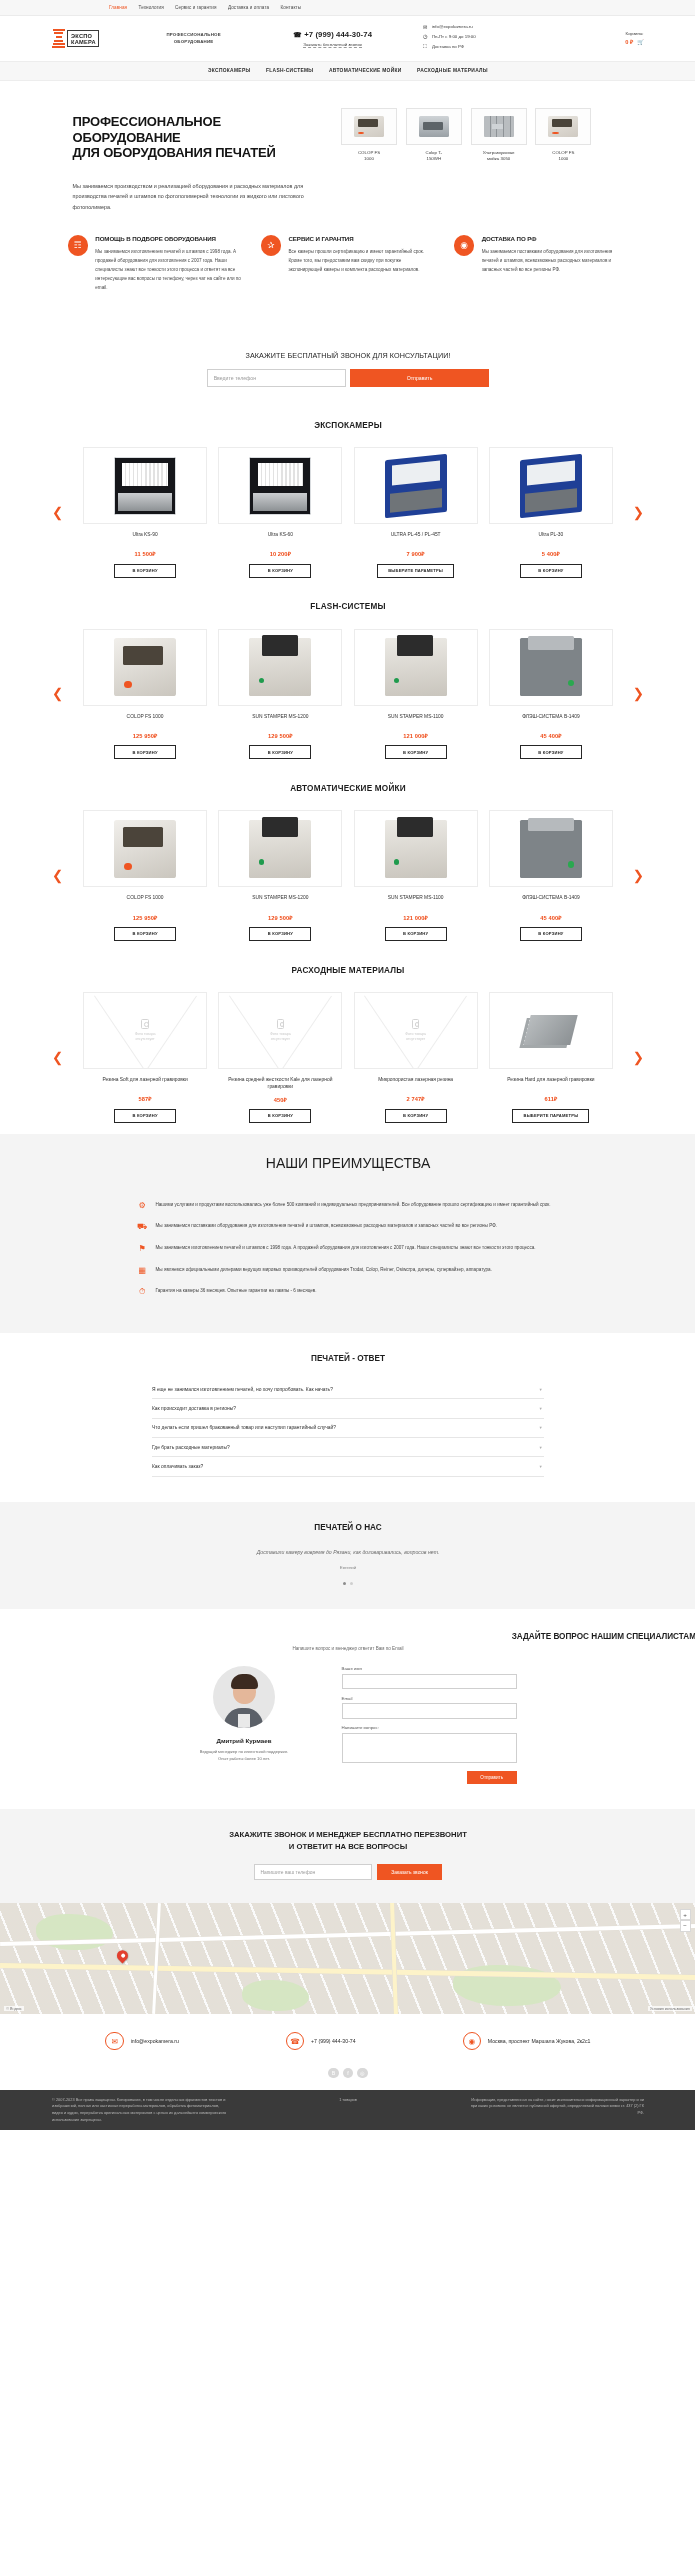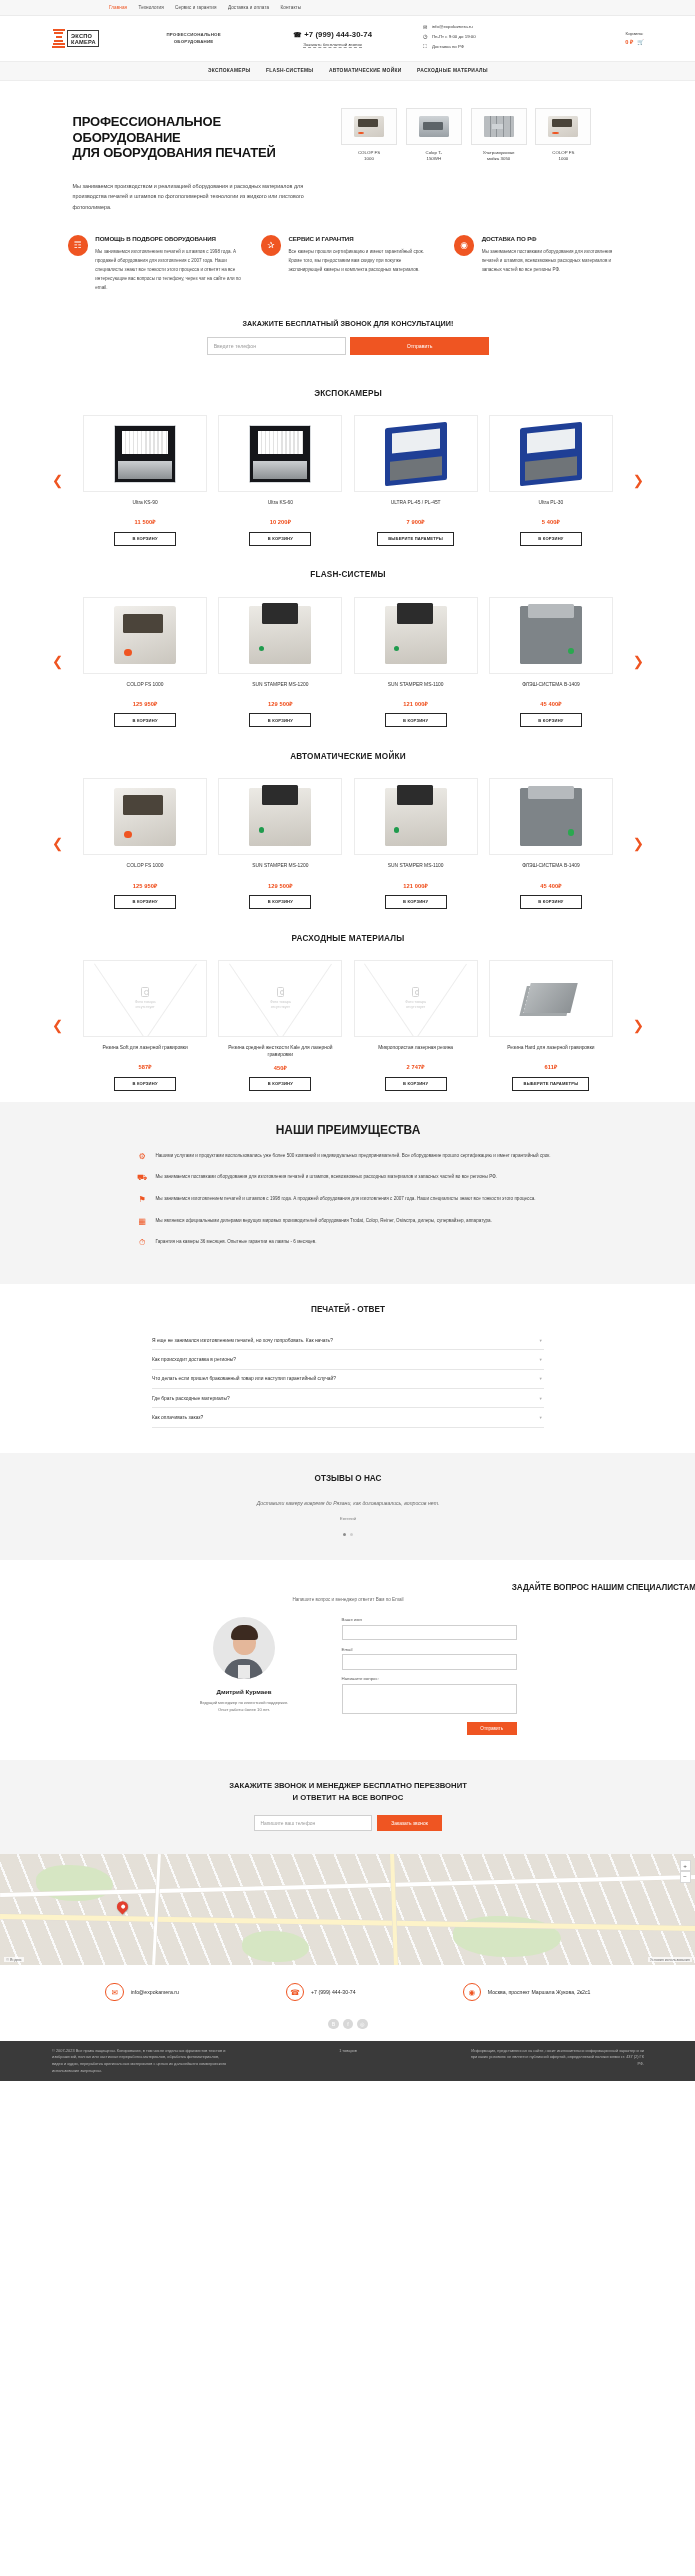--- a/index.html
+++ b/index.html
@@ -115,21 +115,21 @@
     display: flex; align-items: center; justify-content: center; color: #fff; font-size: 8.8px;
   }
   .feature h3 {
     font-size: 6.2px; font-weight: 800; color: #1d1d1d; line-height: 1.3; letter-spacing: -0.1px;
   }
   .feature p { margin-top: 5.2px; font-size: 4.6px; line-height: 1.95; color: #4a4a4a; }
 
   
   .callback-sec { background: #fff; padding: 8.2px 0 20.6px; }
   .callback-sec h2 {
-    text-align: center; font-size: 7.2px; font-weight: 700; letter-spacing: 0.1px; color: #1d1d1d;
+    text-align: center; font-size: 7.2px; font-weight: 400; letter-spacing: 0.1px; color: #1d1d1d; margin-top: 32px;
   }
   .callback-form {
     margin: 9.3px auto 0; display: flex; justify-content: center; gap: 4.1px; width: 289px;
   }
   .callback-form input {
     width: 139px; height: 17.5px; border: 0.5px solid #cfcfcf; padding: 0 5.7px;
     font-size: 5.2px; font-family: inherit; color: #555; background: #fff; outline: none;
   }
   .callback-form input::placeholder { color: #9b9b9b; }
   .callback-form button {
@@ -199,21 +199,21 @@
   .noimg .x2:after{content:"";position:absolute;right:8%;top:4%;width:0.5px;height:118%;background:#ededed;
     transform:rotate(34deg);transform-origin:top right;}
   .noimg .cam {
     width: 7.7px; height: 9.8px; border: 0.7px solid #d4d4d4; border-radius: 1.5px; position: relative;
   }
   .noimg .cam:after{content:"";position:absolute;left:2.1px;top:2.6px;width:2.6px;height:2.6px;border:0.7px solid #d4d4d4;border-radius:50%;}
   .noimg .t { margin-top: 3.1px; font-size: 3.6px; text-align:center; line-height:1.5; color:#c9c9c9; }
 
   
   .adv { background: #f4f4f4; padding: 20.6px 0 24px; }
-  .adv h2 { text-align:center; font-size: 12px; font-weight: 700; color:#1d1d1d; margin-bottom: 15px; }
+  .adv h2 { text-align:center; font-size: 14px; font-weight: 400; color:#1d1d1d; margin-bottom: 30px; }
   .adv-list { width: 422px; margin: 0 auto; }
   .adv-item { display: flex; gap: 8.2px; margin-bottom: 12.4px; align-items: flex-start; }
   .adv-ic { width: 10.3px; flex: 0 0 10.3px; color: #ef5522; font-size: 8.2px; text-align:center; line-height:1; padding-top:1px;}
   .adv-item p { font-size: 4.6px; line-height: 1.85; color: #3f3f3f; }
 
   
   .faq { background: #fff; padding: 21.6px 0 25px; }
   .faq h2 { text-align:center; font-size: 8.2px; font-weight: 800; color:#1d1d1d; margin-bottom: 16.5px; }
   .faq-list { width: 392px; margin: 0 auto; }
   .faq-item {
@@ -747,21 +747,21 @@
         <span class="chev">▾</span>
       </div>
       <div class="faq-item">
         <span class="q">Как оплачивать заказ?</span>
         <span class="chev">▾</span>
       </div>
     </div>
 </div>
 
 <div class="reviews">
-  <h2>ОТЗЫВЫ О НАС</h2>
+  <h2>ПЕЧАТЕЙ О НАС</h2>
   <div class="review-text">Доставили камеру вовремя до Рязани, как договаривались, вопросов нет.</div>
   <div class="review-author">Евгений</div>
   <div class="dots">
     <span class="on"></span>
     <span></span>
   </div>
 </div>
 
 <div class="ask">
   <h2>ЗАДАЙТЕ ВОПРОС НАШИМ СПЕЦИАЛИСТАМ</h2>
@@ -785,21 +785,21 @@
         <div class="field"><label>Email</label><input type="text" style=""></div>
         <div class="field"><label>Напишите вопрос:</label><textarea style=""></textarea></div>
         <button>Отправить</button>
       </div>
   </div>
 </div>
 
 <div class="cta">
   <h2>
     <div>ЗАКАЖИТЕ ЗВОНОК И МЕНЕДЖЕР БЕСПЛАТНО ПЕРЕЗВОНИТ</div>
-    <div>И ОТВЕТИТ НА ВСЕ ВОПРОС</div>
+    <div>И ОТВЕТИТ НА ВСЕ ВОПРОСЫ</div>
   </h2>
   <div class="cta-form">
     <input type="text" placeholder="Напишите ваш телефон" style="">
     <button>Заказать звонок</button>
   </div>
 </div>
 
 <div class="map">
   <div class="green g1"></div>
   <div class="green g2"></div>

